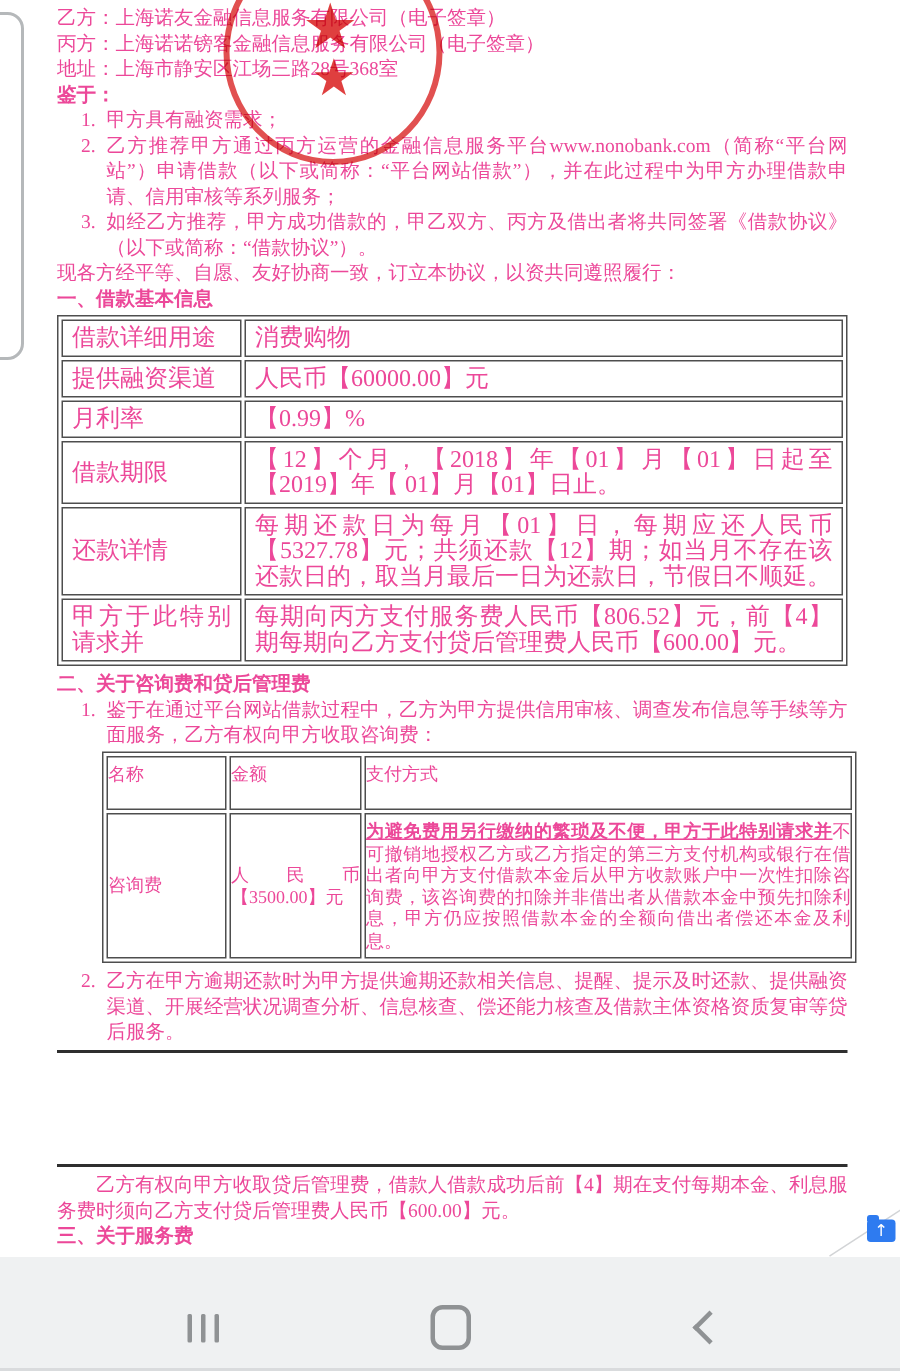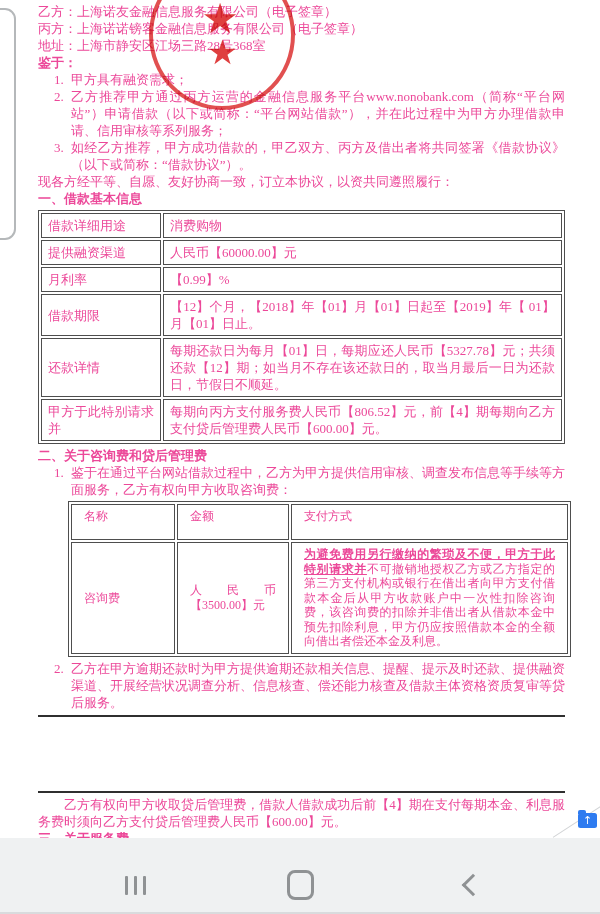--- a/index.html
+++ b/index.html
@@ -12,24 +12,24 @@
   .pline{white-space:nowrap;}
   .b{font-weight:bold;}
   .sec-title{font-weight:bold;}
   .li{display:flex;margin-left:16px;}
   .li .num{flex:0 0 17px;}
   .li .txt{flex:1;}
 
   
   table{border-collapse:separate;border-spacing:2px;width:100%;background:#fff;
         border:1px solid #4e4e4e;margin:3px 0 3px 0;}
-  td{border:1px solid #4e4e4e;padding:3px 6px;vertical-align:middle;font-size:13px;line-height:17px;}
+  td{border:1px solid #4e4e4e;padding:3px 6px;vertical-align:middle;font-size:16px;line-height:17px;}
   .t1-label{width:106px;}
   .t2{width:503px;margin-left:30px;font-size:12px;}
-  .t2 td{font-size:12px;line-height:14.5px;vertical-align:top;padding:4px 12px;}
+  .t2 td{font-size:12px;line-height:14.5px;vertical-align:top;padding:4px 0;}
   .t2 .c1{width:78px;}
   .t2 .c2{width:86px;}
   .t2 .hdr td{height:26px;}
   .emph{font-weight:bold;text-decoration:underline;}
 
   
   .rule{border:none;border-top:2px solid #2f2f2f;margin:4px 0 0 0;}
   .gap{height:70px;}
   .indent2{text-indent:2em;}
 

